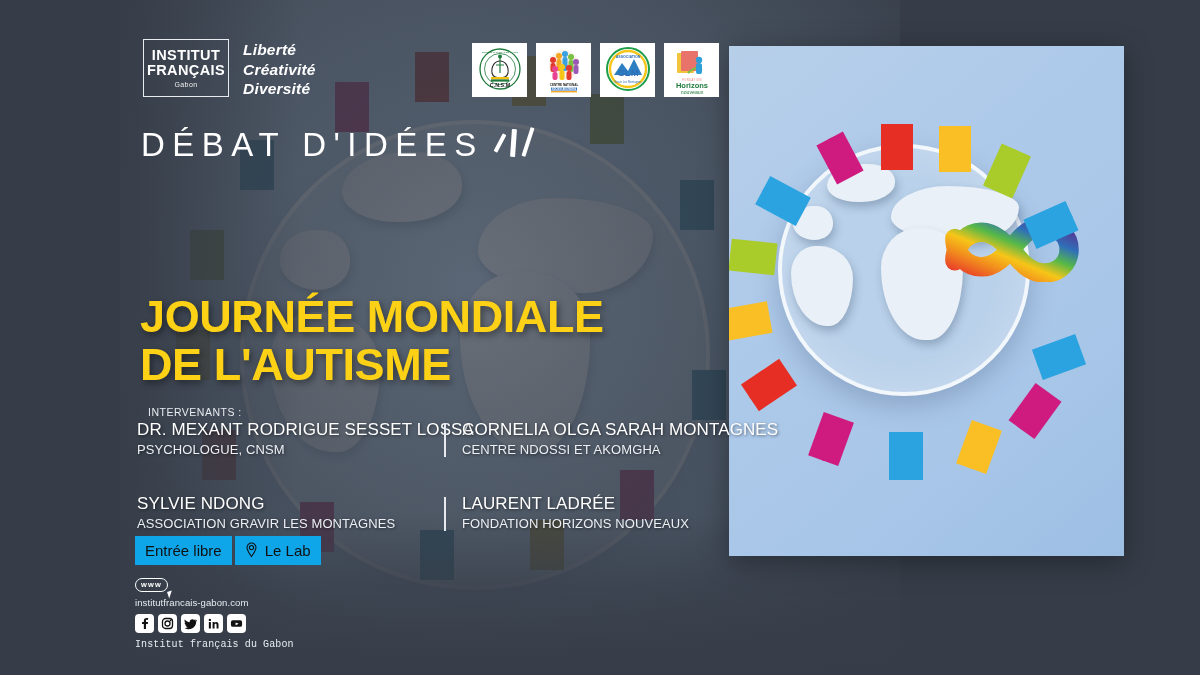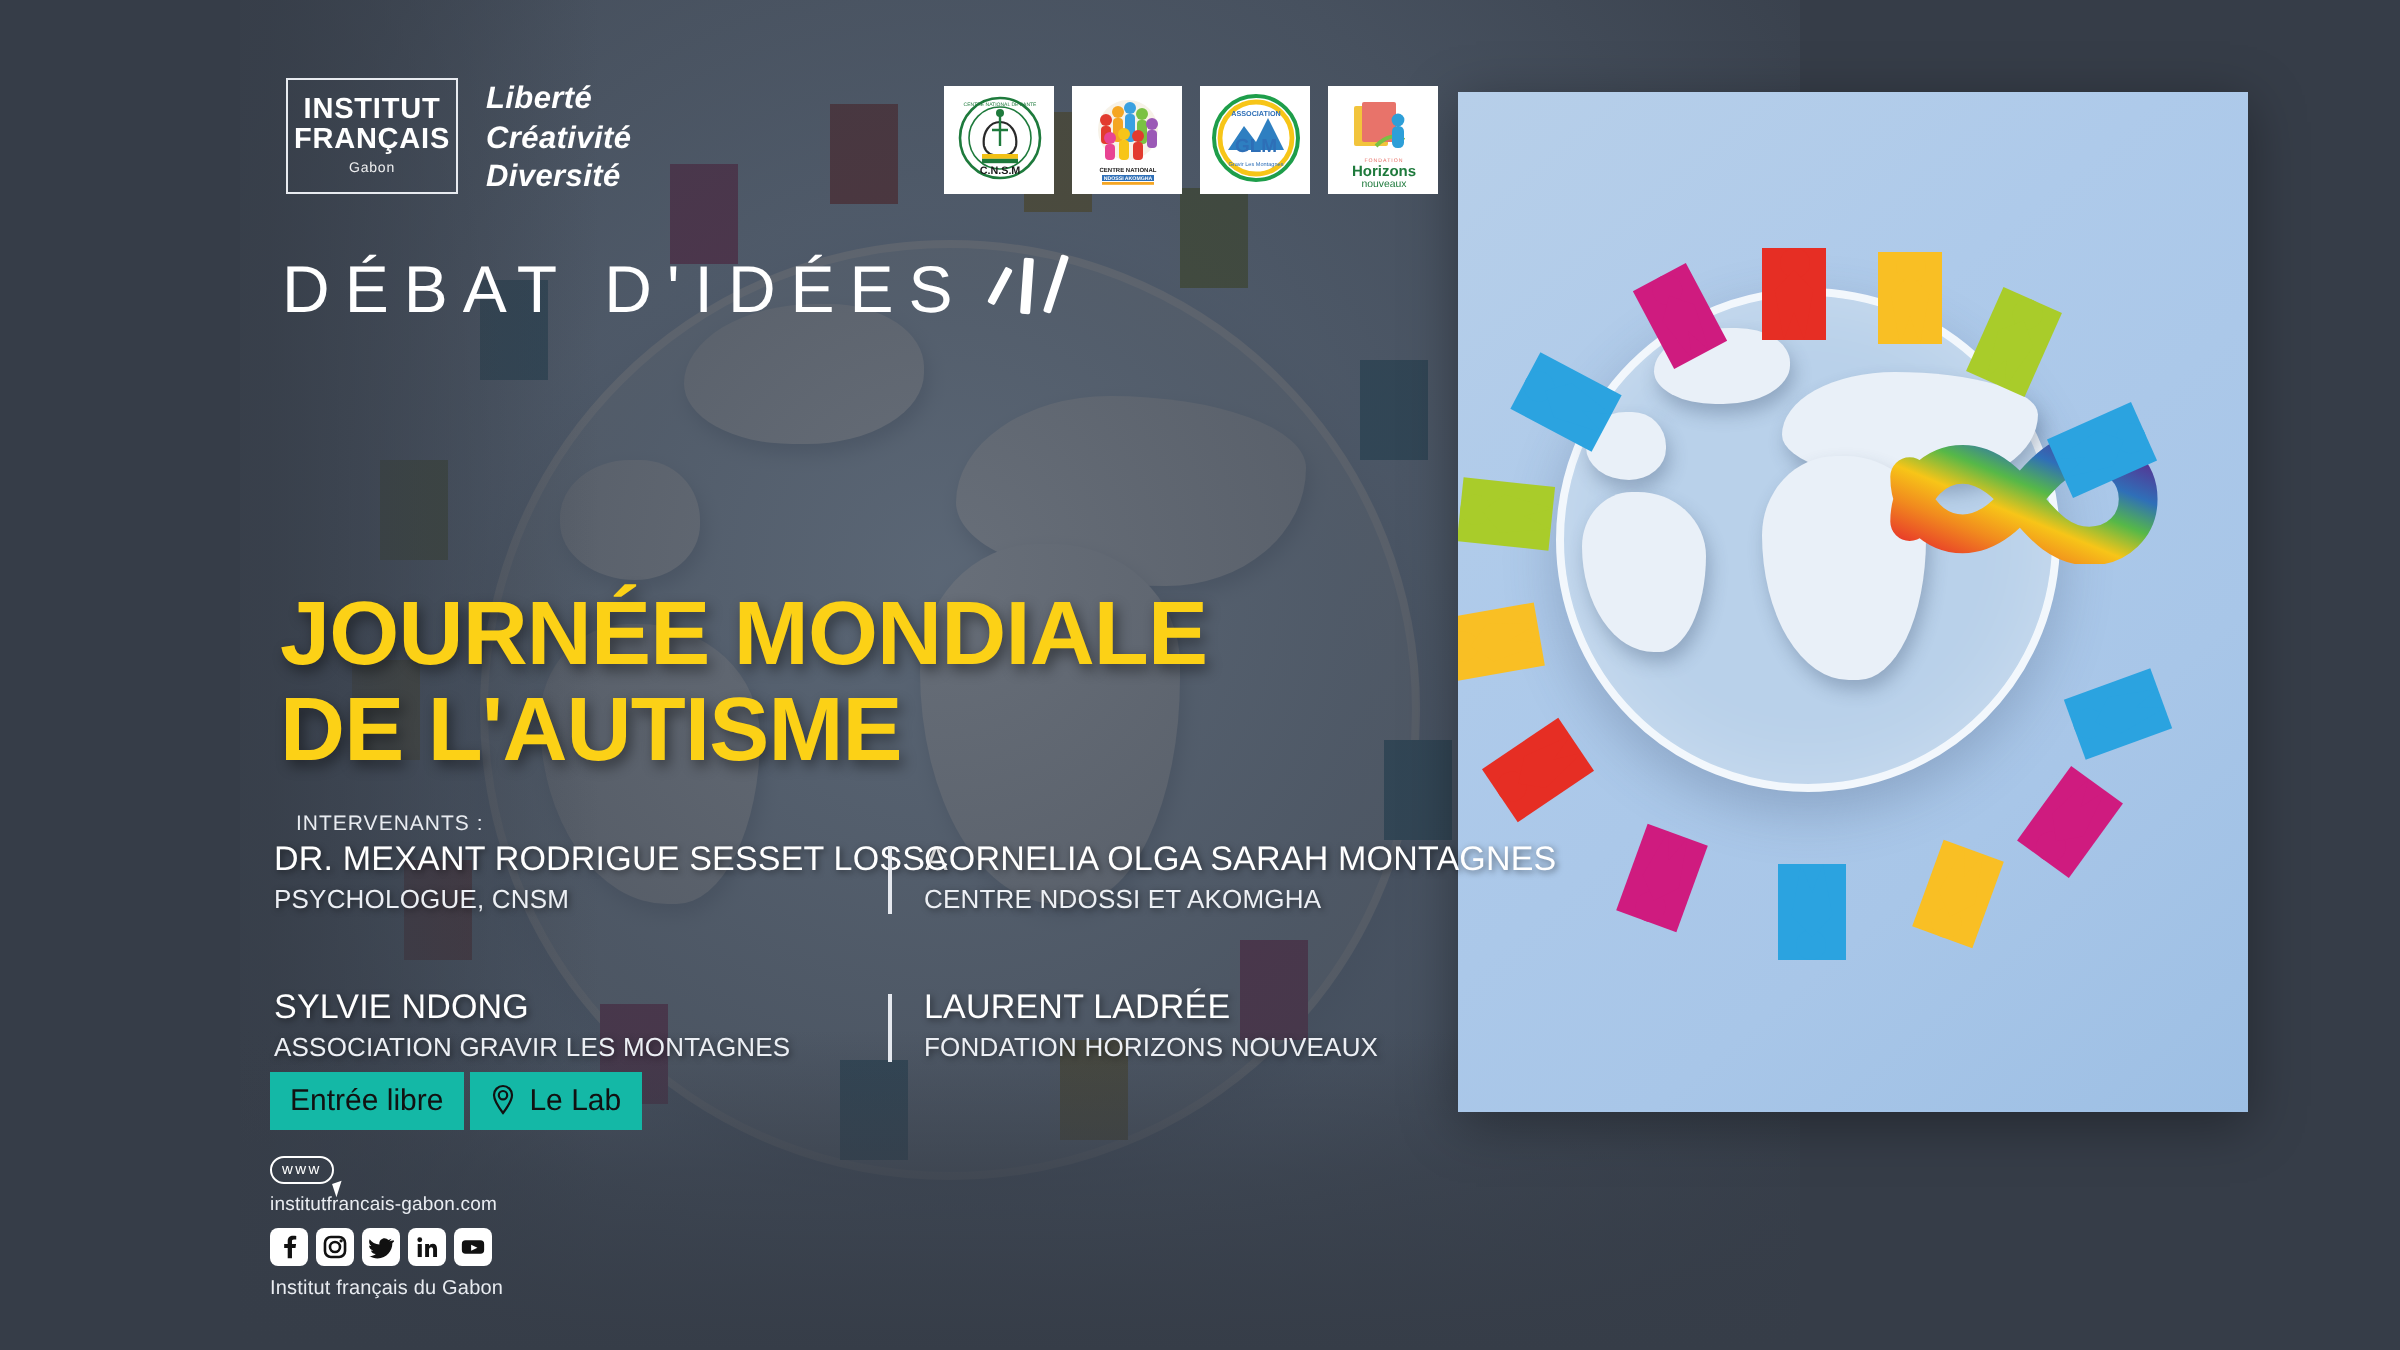--- a/index.html
+++ b/index.html
@@ -163,54 +163,54 @@
   }
   .sp .role {
     color: #eceff4; font-size: 13px; line-height: 17px;
     letter-spacing: .1px; margin-top: 1px;
     text-shadow: 1px 1px 3px rgba(0,0,0,.5);
   }
 
   
   .info-badges { position: absolute; left: 135px; top: 536px; display: flex; gap: 3px; }
   .badge-light {
-    background: #14b8a6; color: #111;
+    background: #0ea5e9; color: #111;
     font-size: 15px; line-height: 15px;
     padding: 6px 10px 7px;
     display: flex; align-items: center; gap: 7px; white-space: nowrap;
   }
 
   
   .footer { position: absolute; left: 135px; top: 578px; }
   .www-row { display: flex; align-items: flex-start; }
   .www-pill {
     border: 1.4px solid #fff; border-radius: 9px;
     padding: 1px 5px 2px; color: #fff;
-    font-size: 7.5px; letter-spacing: 1.2px; font-weight: 400;
+    font-size: 7.5px; letter-spacing: 1.2px; font-weight: 700;
     position: relative;
   }
   .cursor {
     position: absolute; right: -6px; bottom: -7px;
     width: 0; height: 0;
     border-left: 5px solid #fff;
     border-bottom: 7px solid transparent;
     transform: rotate(-18deg);
   }
   .site {
     color: #e9ecf1; font-size: 9.5px; margin-top: 5px; letter-spacing: .1px;
   }
   .socials { display: flex; gap: 4px; margin-top: 6px; }
   .soc {
     width: 19px; height: 19px; background: #fff; border-radius: 4px;
     display: flex; align-items: center; justify-content: center;
     color: #1a1a1a;
   }
   .soc svg { display: block; }
   .org {
-    color: #e9ecf1; font-size: 10px; margin-top: 6px; letter-spacing: .1px;
+    color: #e9ecf1; font-size: 10px; margin-top: 6px; letter-spacing: .1px; font-family: Liberation Mono, monospace;
   }
 </style>
 </head>
 <body>
 
 <div class="poster">
 
   <div class="bg-photo">
     <div class="scene">
 

